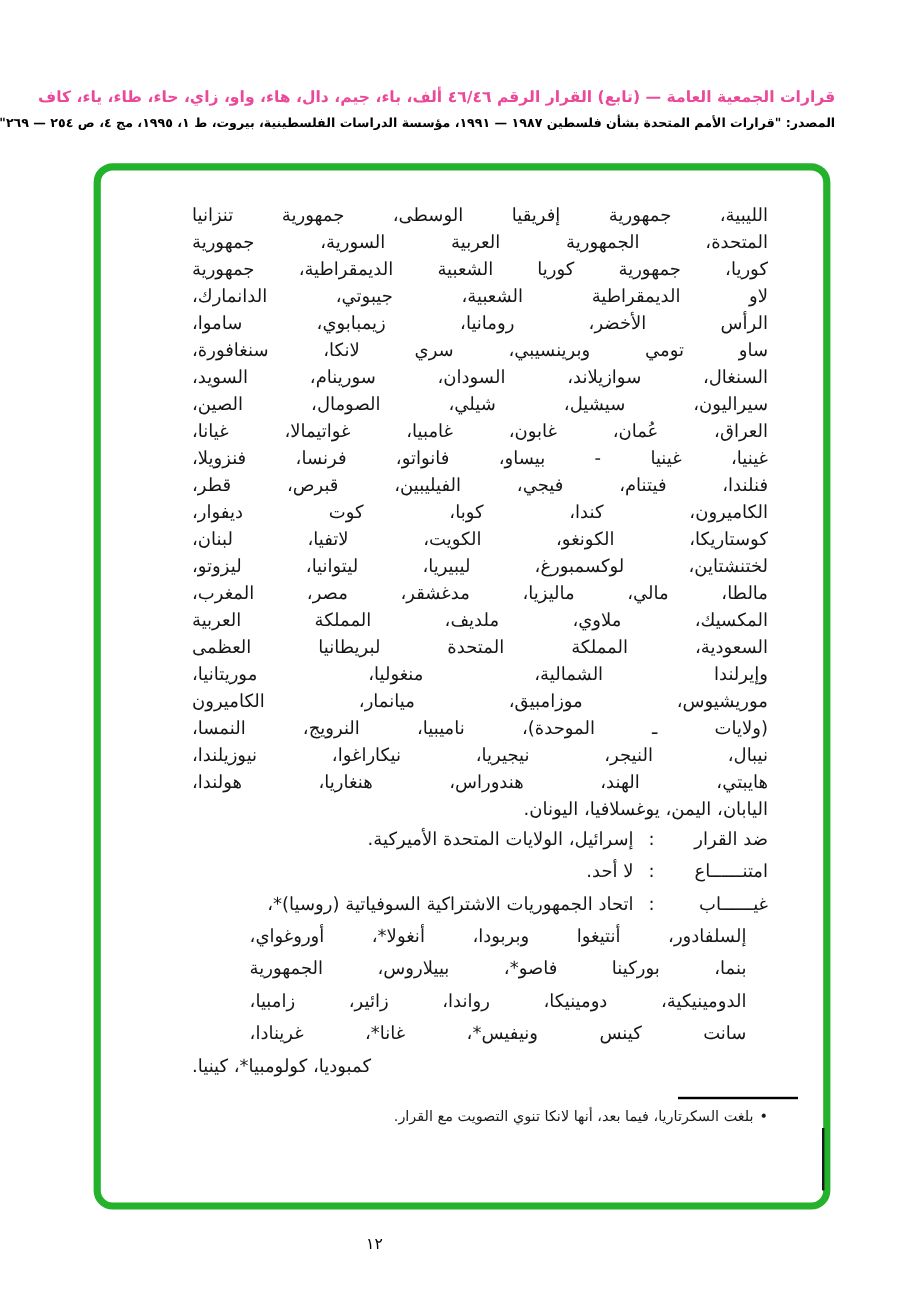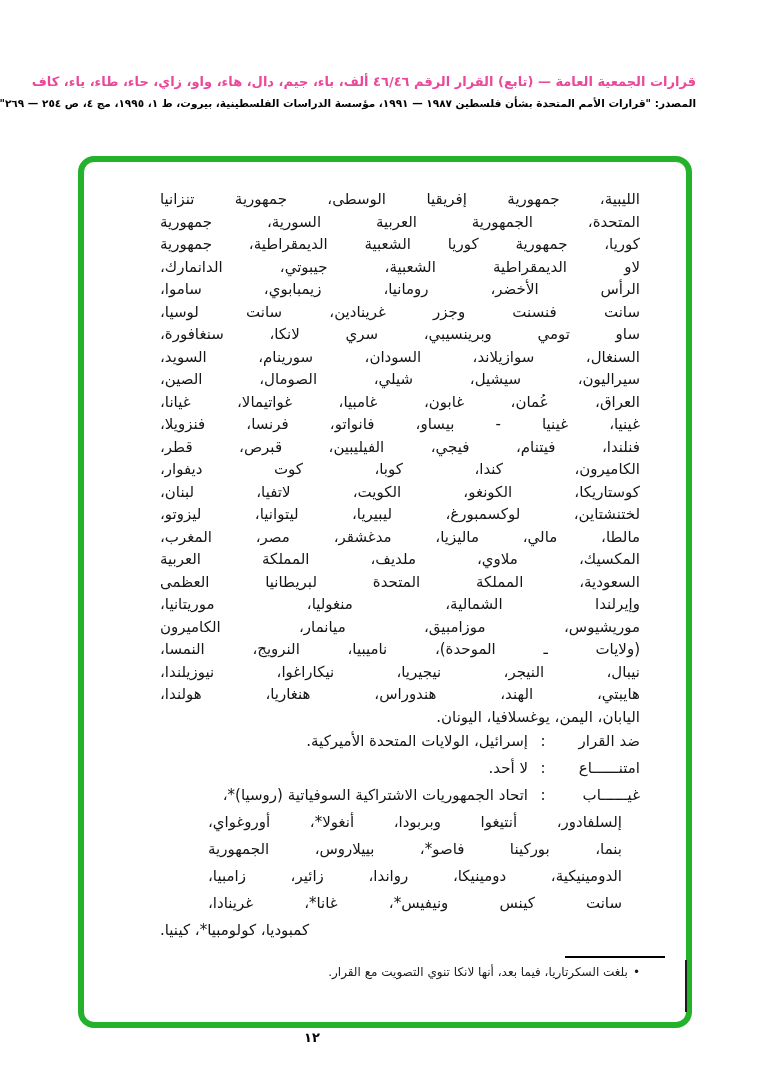--- a/index.html
+++ b/index.html
@@ -22,21 +22,21 @@
     font-size: 13px; font-weight: bold; color: #ec4899;
     white-space: nowrap;
   }
   .header-source {
     font-size: 10.5px; font-weight: bold; color: #000;
     white-space: nowrap; margin-top: 8px;
   }
 
   .doc-box {
     position: absolute;
-    left: 78px; top: 156px;
+    left: 78px; top: 136px;
     width: 614px; height: 872px;
     border: 6px solid var(--green, #24b22c);
     border-radius: 16px;
     background: #fff;
   }
 
   .doc-content {
     position: absolute;
     top: 26px; right: 46px; width: 480px;
     direction: rtl;
@@ -86,21 +86,21 @@
     position: absolute;
     right: -1px; bottom: 10px;
     width: 2px; height: 52px;
     background: #1a1a1a;
   }
 
   .page-number {
     position: absolute;
     top: 1030px; left: 0; width: 624px;
     text-align: center;
-    font-size: 13px; font-weight: bold;
+    font-size: 13px; font-weight: normal;
     letter-spacing: 5px;
     color: #000;
   }
 </style>
 </head>
 <body>
 
 <header class="page-header">
   <div class="header-title">قرارات الجمعية العامة — (تابع) القرار الرقم ٤٦/٤٦ ألف، باء، جيم، دال، هاء، واو، زاي، حاء، طاء، ياء، كاف</div>
   <div class="header-source">المصدر: "قرارات الأمم المتحدة بشأن فلسطين ١٩٨٧ — ١٩٩١، مؤسسة الدراسات الفلسطينية، بيروت، ط ١، ١٩٩٥، مج ٤، ص ٢٥٤ — ٢٦٩"</div>
@@ -108,21 +108,20 @@
 
 <div class="doc-box">
   <div class="doc-content">
 
     <div>
       <div class="line">الليبية، جمهورية إفريقيا الوسطى، جمهورية تنزانيا</div>
       <div class="line">المتحدة، الجمهورية العربية السورية، جمهورية</div>
       <div class="line">كوريا، جمهورية كوريا الشعبية الديمقراطية، جمهورية</div>
       <div class="line">لاو الديمقراطية الشعبية، جيبوتي، الدانمارك،</div>
       <div class="line">الرأس الأخضر، رومانيا، زيمبابوي، ساموا،</div>
-      <div class="line">سانت فنسنت وجزر غرينادين، سانت لوسيا،</div>
       <div class="line">ساو تومي وبرينسيبي، سري لانكا، سنغافورة،</div>
       <div class="line">السنغال، سوازيلاند، السودان، سورينام، السويد،</div>
       <div class="line">سيراليون، سيشيل، شيلي، الصومال، الصين،</div>
       <div class="line">العراق، عُمان، غابون، غامبيا، غواتيمالا، غيانا،</div>
       <div class="line">غينيا، غينيا - بيساو، فانواتو، فرنسا، فنزويلا،</div>
       <div class="line">فنلندا، فيتنام، فيجي، الفيليبين، قبرص، قطر،</div>
       <div class="line">الكاميرون، كندا، كوبا، كوت ديفوار،</div>
       <div class="line">كوستاريكا، الكونغو، الكويت، لاتفيا، لبنان،</div>
       <div class="line">لختنشتاين، لوكسمبورغ، ليبيريا، ليتوانيا، ليزوتو،</div>
       <div class="line">مالطا، مالي، ماليزيا، مدغشقر، مصر، المغرب،</div>

